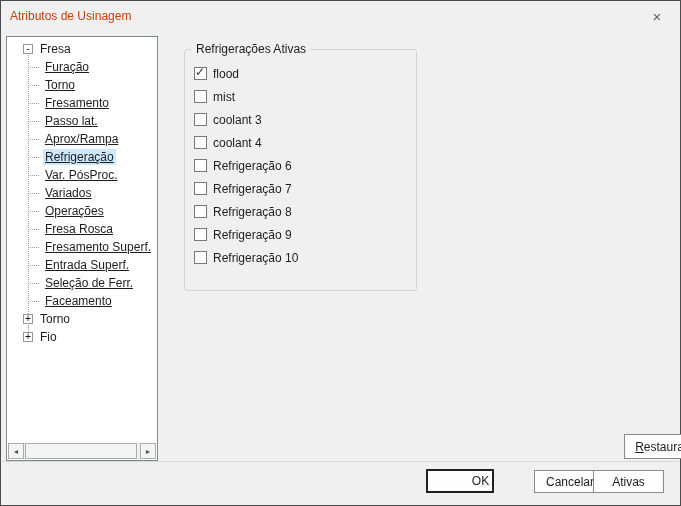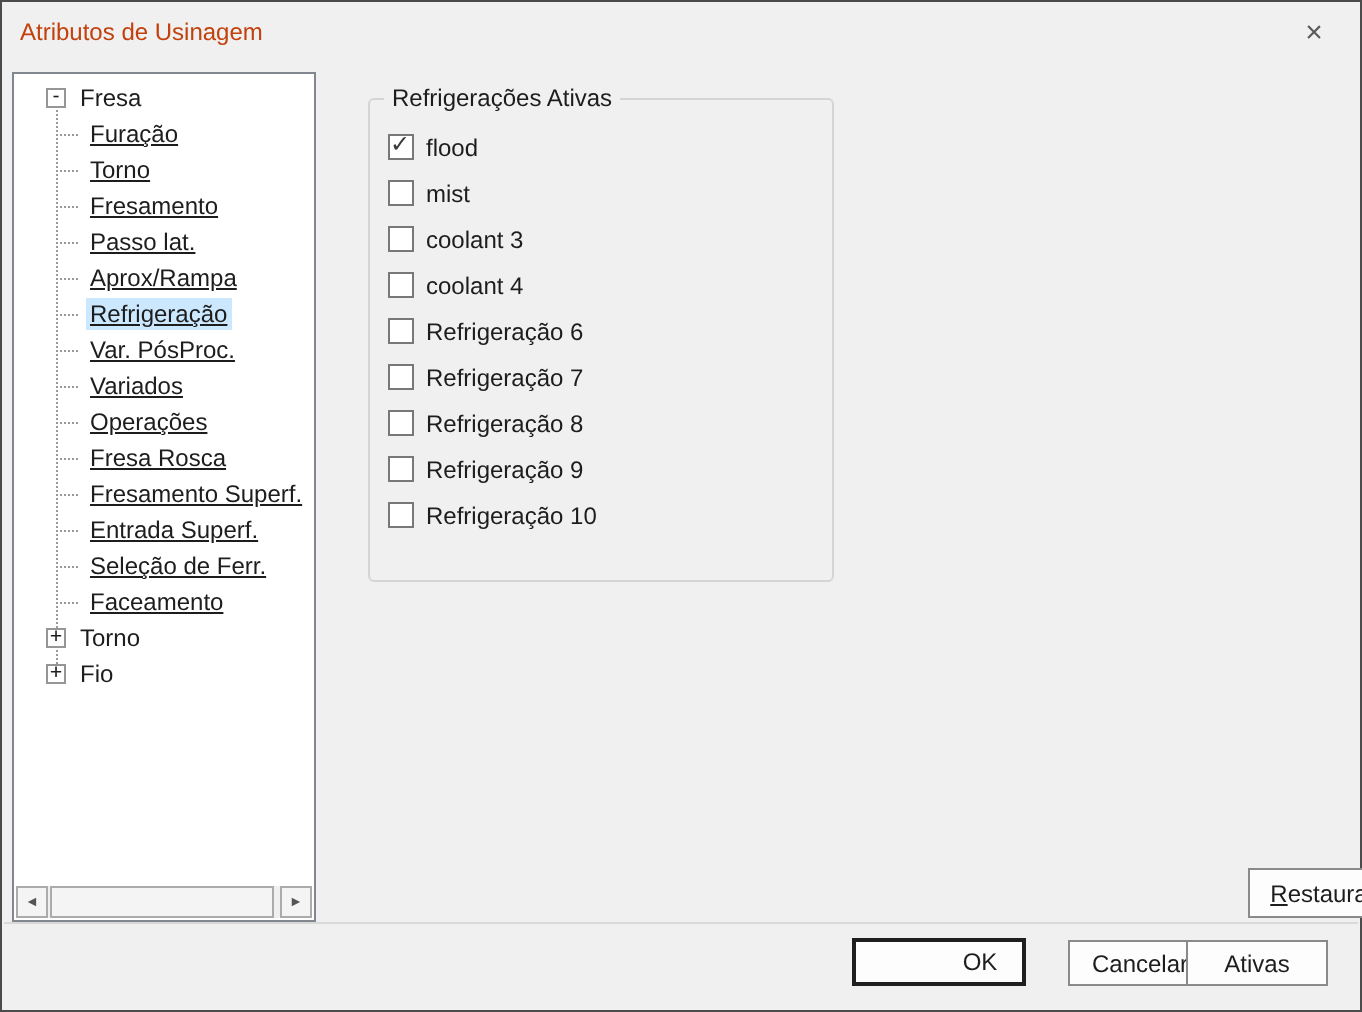--- a/index.html
+++ b/index.html
@@ -50,21 +50,21 @@
   .cbox{width:13px; height:13px; background:#fff; border:1px solid var(--check-border);
     position:relative; flex:0 0 13px;}
   .cbox .mark{position:absolute; left:0px; top:-3px; font-size:12px; color:var(--check-mark);}
   .clabel{margin-left:6px;}
 
   
   .separator{position:absolute; left:1px; right:1px; top:460px; border-top:1px solid #d9d9d9;}
   .btn{position:absolute; background:var(--btn-bg); border:1px solid var(--btn-border);
     display:flex; align-items:center; justify-content:center; font-size:12px; cursor:default;}
   .btn-restore{left:587px; top:433px; width:75px; height:25px;margin-left:36px;}
-  .btn-ok{left:425px; top:468px; width:87px; height:24px; border:2px solid var(--ok-border);padding-left:41px;}
+  .btn-ok{left:425px; top:468px; width:68px; height:24px; border:2px solid var(--ok-border);padding-left:41px;}
   .btn-cancel{left:533px; top:469px; width:72px; height:23px;}
   .btn-help{left:592px; top:469px; width:71px; height:23px;}
   .mn{text-decoration:underline;}
 </style>
 </head>
 <body>
 
 <div class="dialog">
 
   <div class="titlebar">

